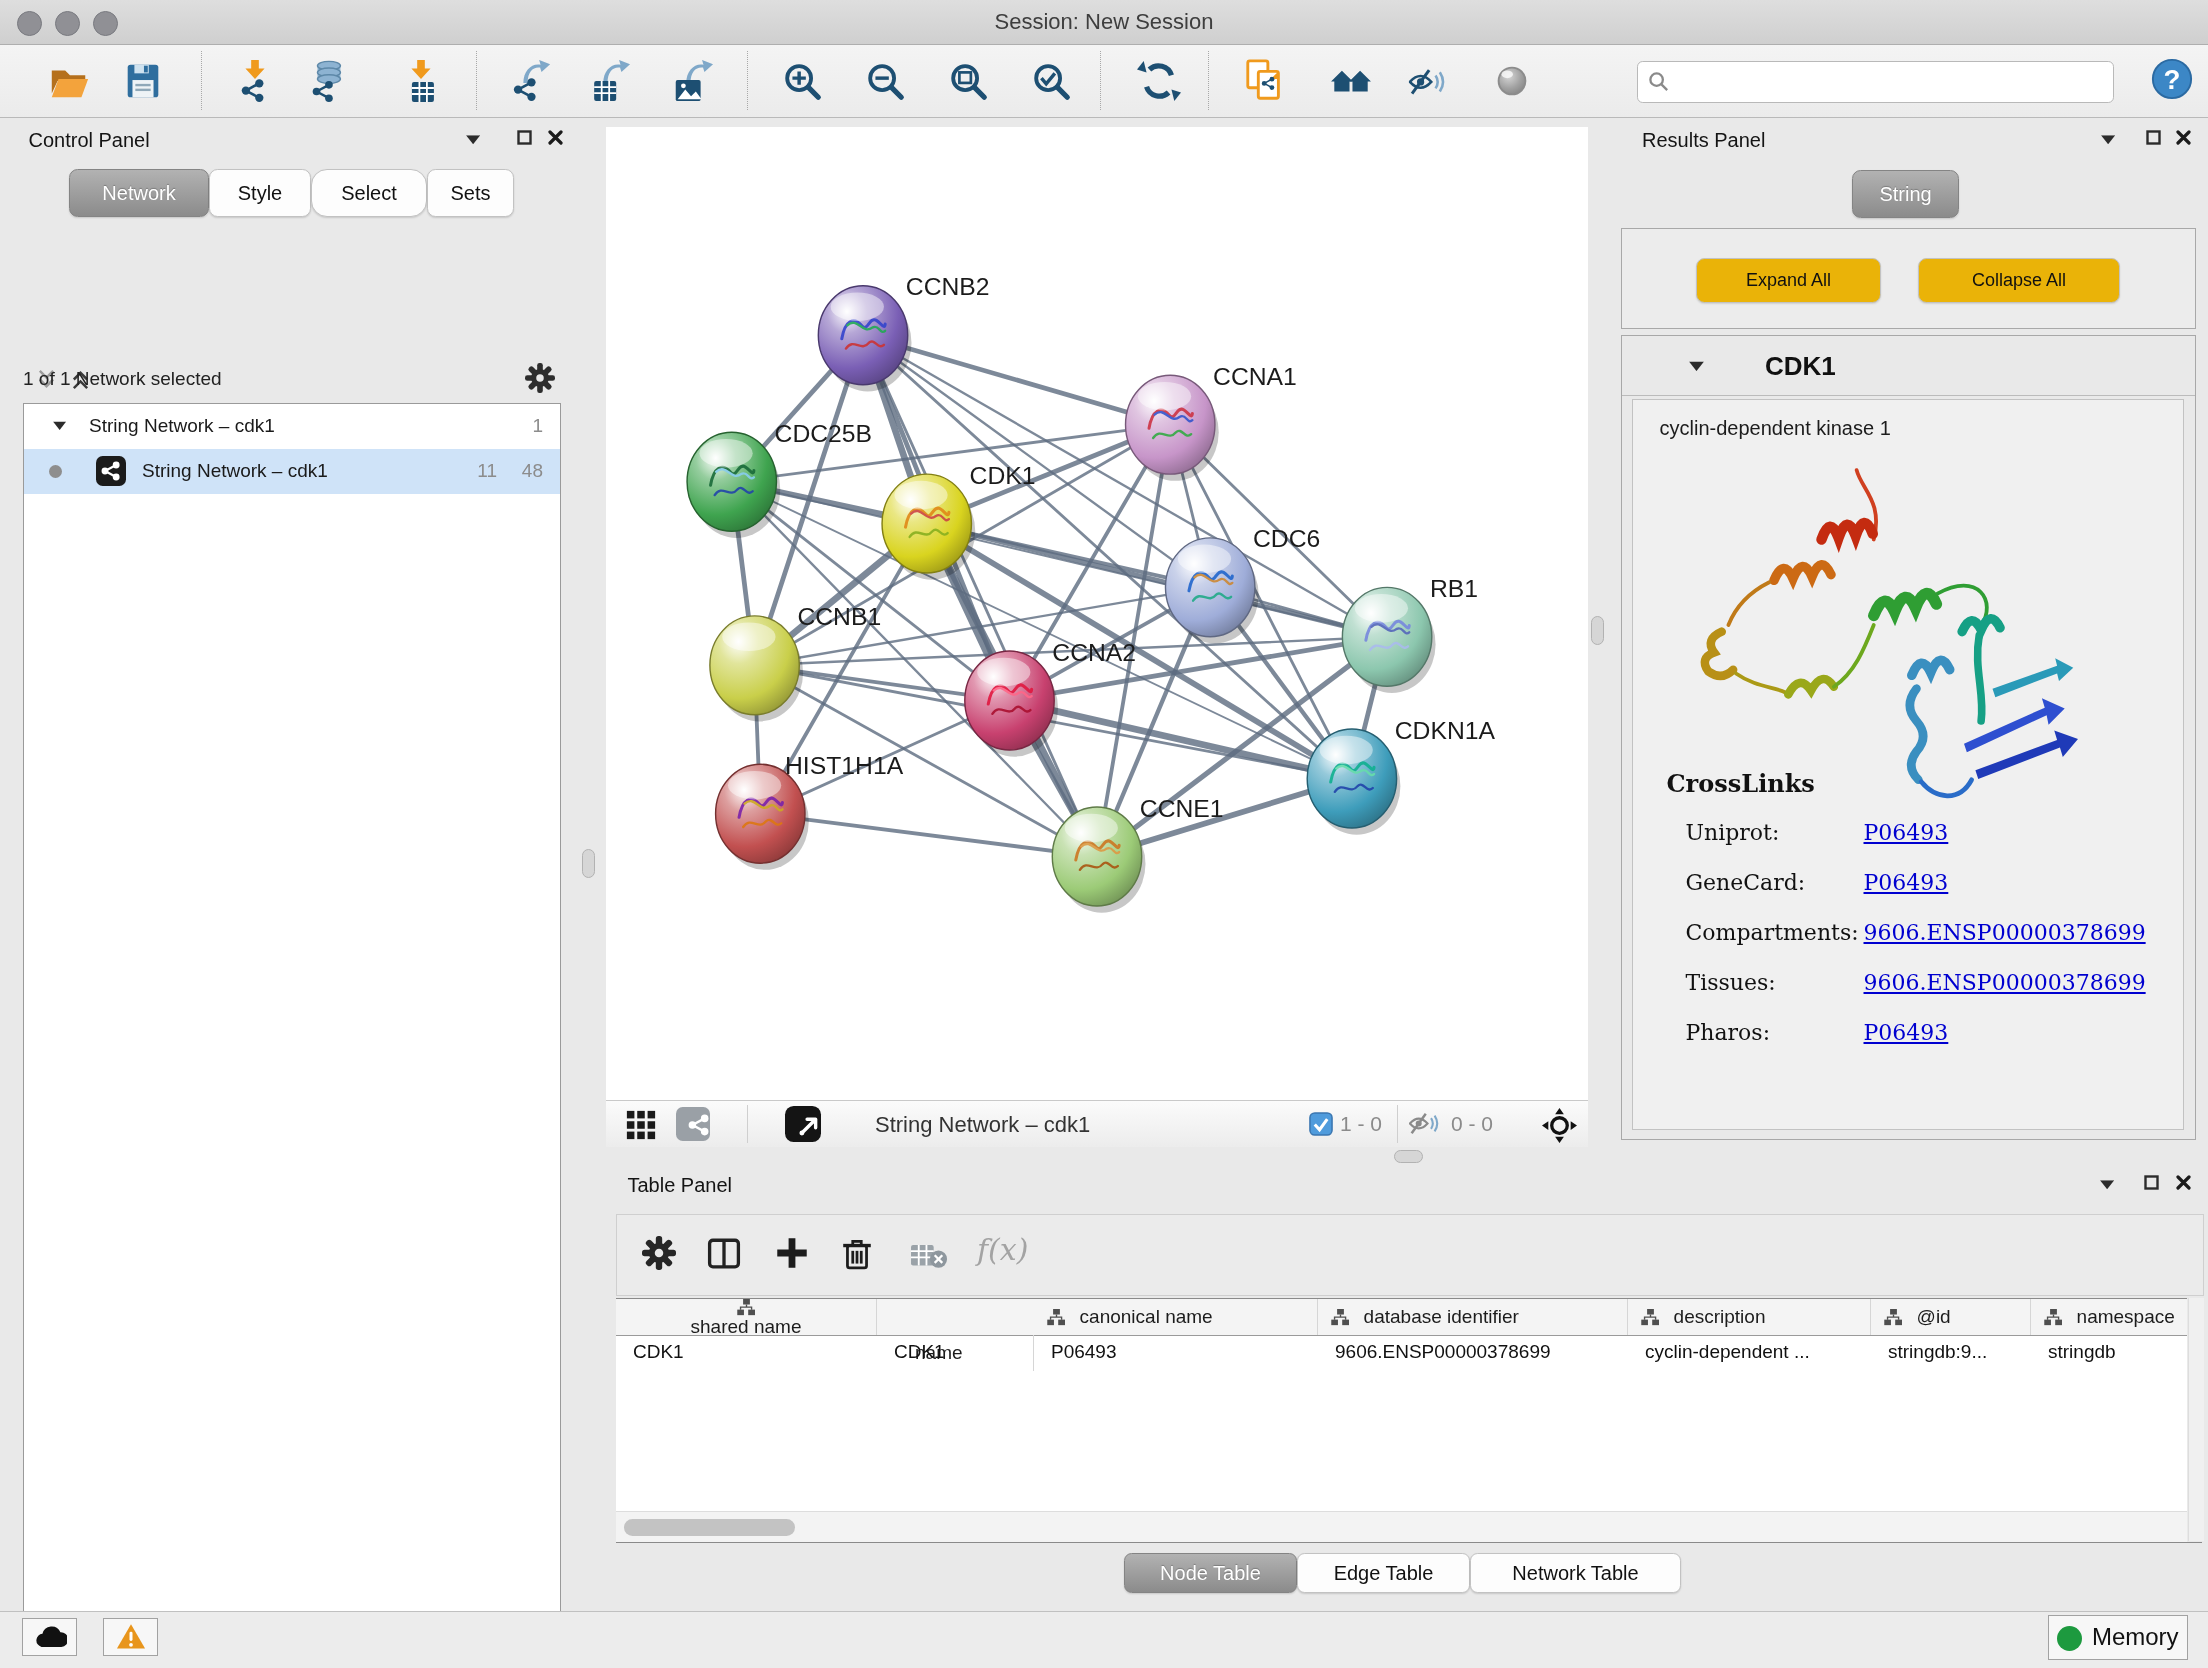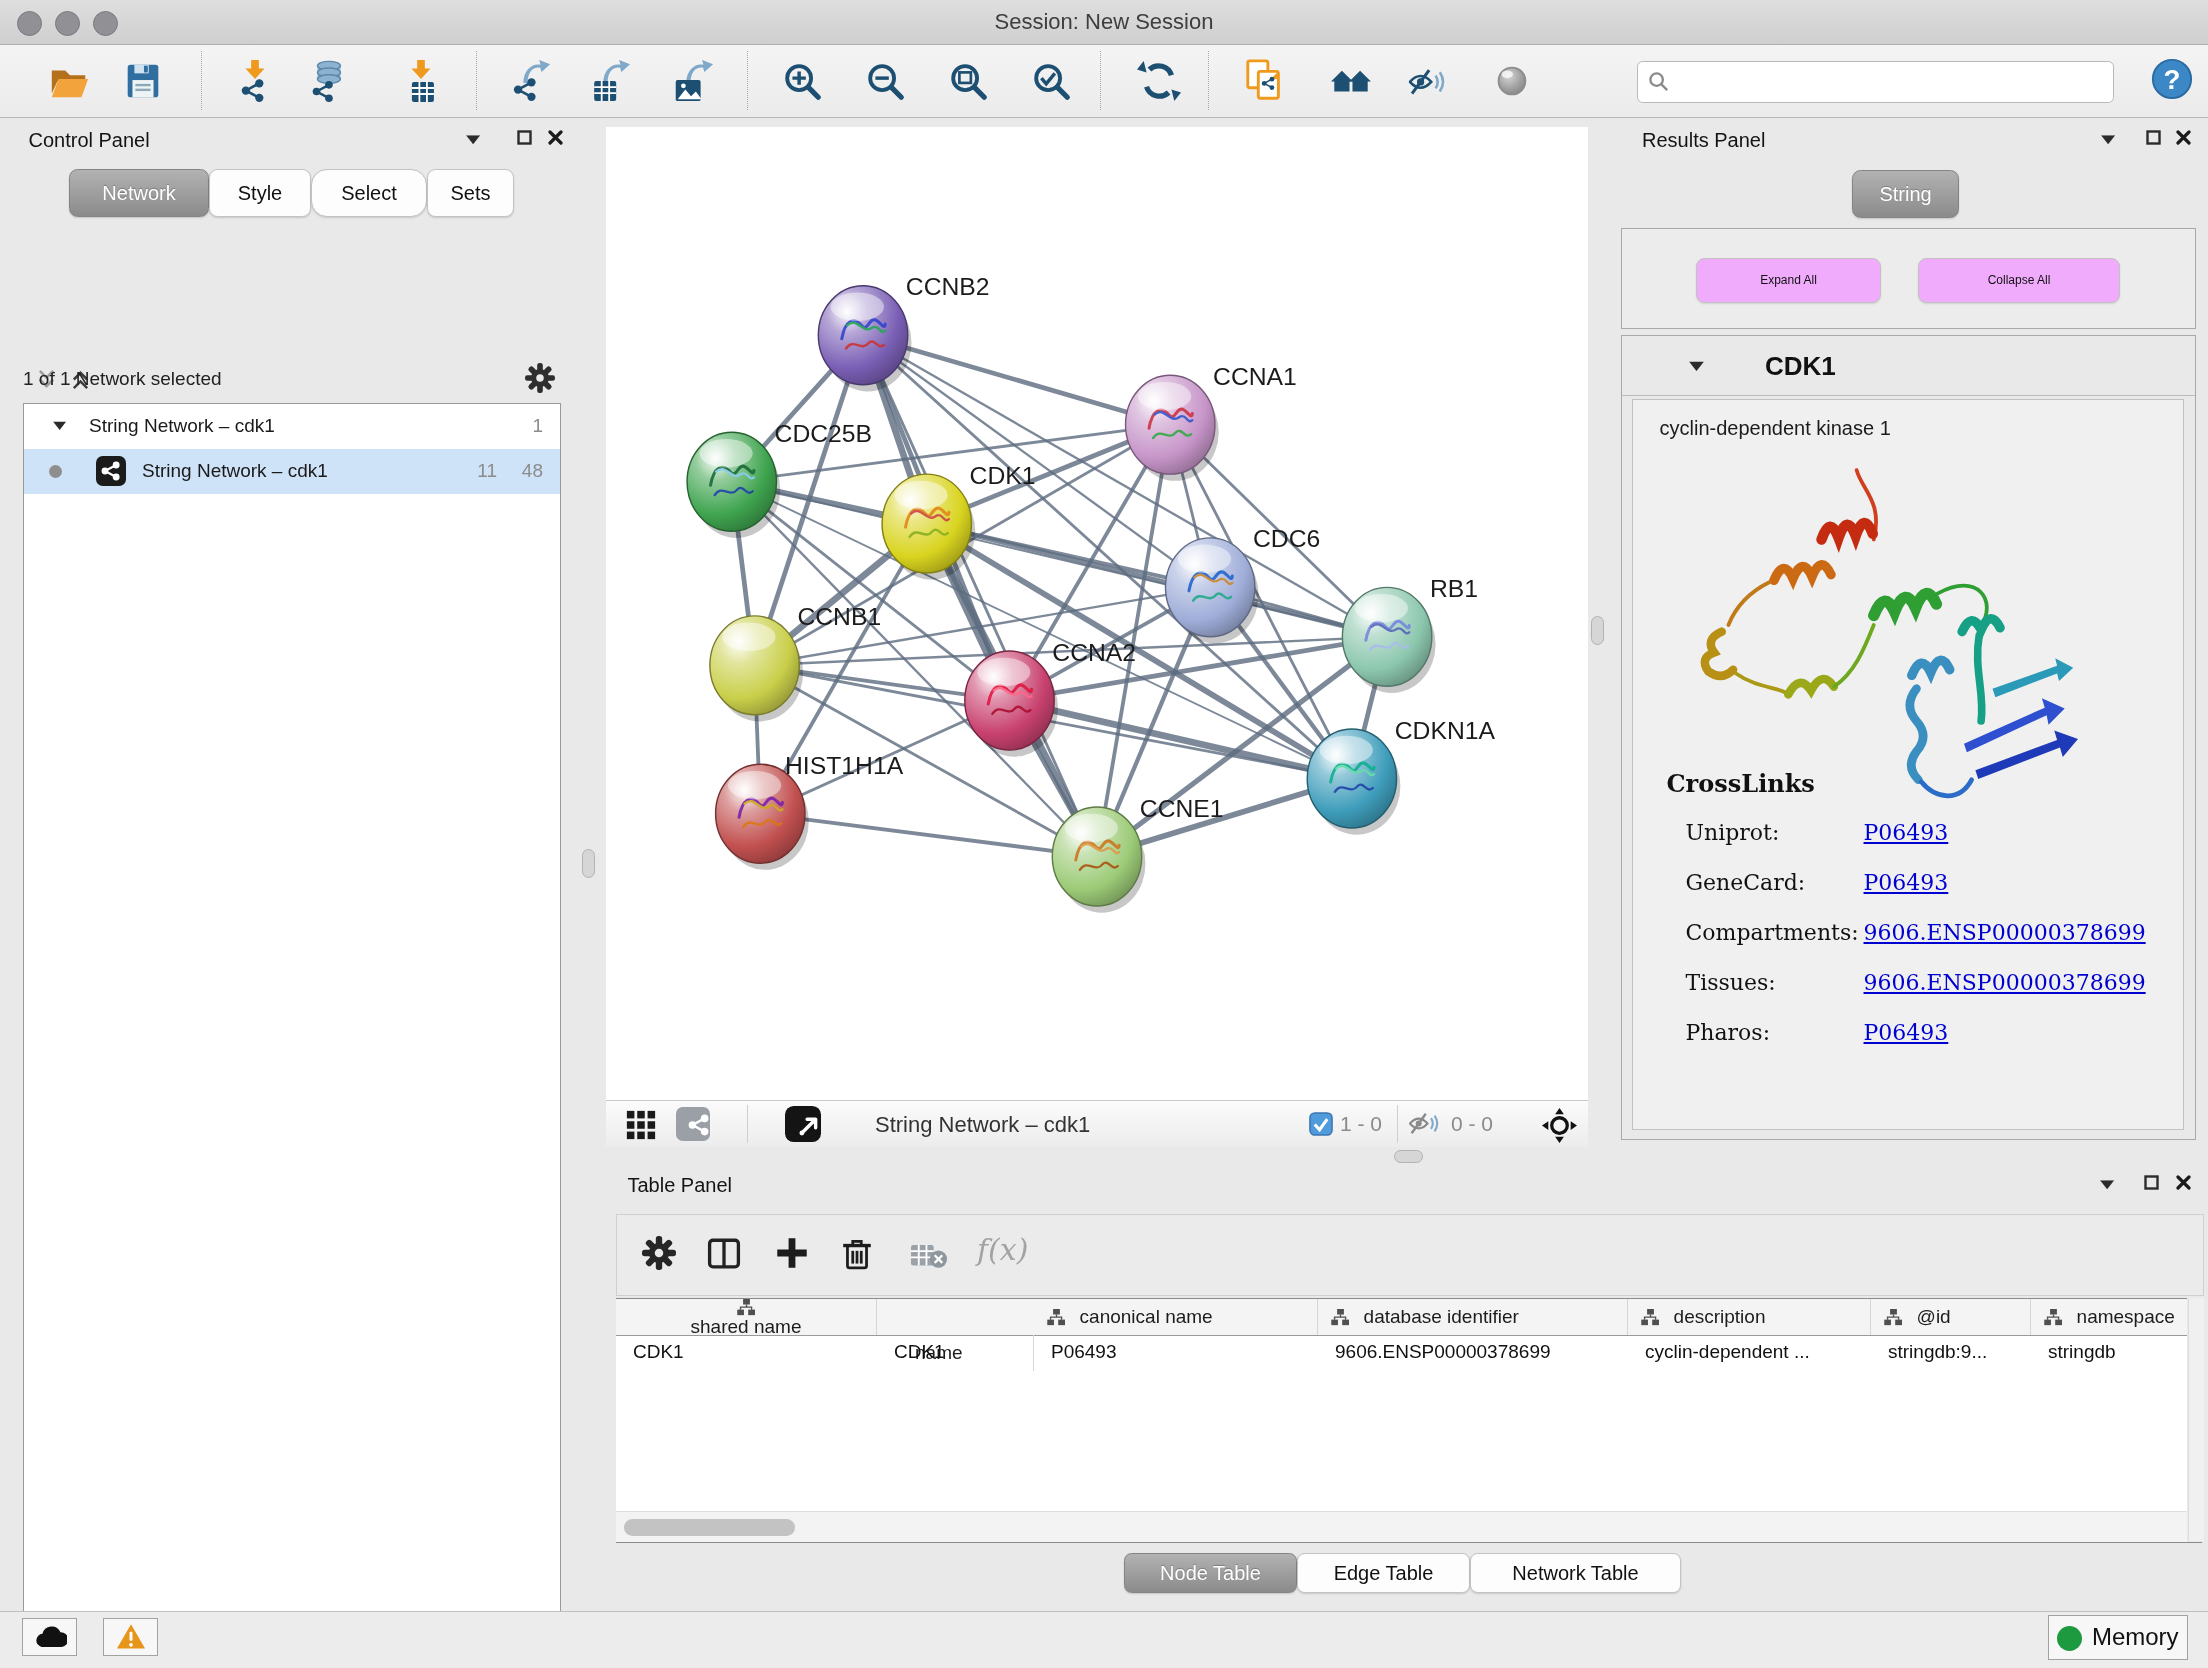--- a/index.html
+++ b/index.html
@@ -23,21 +23,21 @@
                 font-size:19px;background:transparent;}
   
   .panel-title{font-size:20px;color:#141414;}
   .winbtn{position:absolute;top:0;width:21px;height:17px;background:none;border:none;padding:0;cursor:pointer;}
   .tab{position:absolute;height:48px;border-radius:8.6px;font-size:20px;text-align:center;
        background:#fdfdfd;color:#111;border:1px solid #c2c2c2;cursor:pointer;
        font-family:"Liberation Sans",sans-serif;box-shadow:0 1px 1.9px rgba(0,0,0,.15);}
   .tab.sel{background:linear-gradient(#b2b2b2,#8b8b8b);color:#fff;border:1px solid #848484;
            text-shadow:0 -1px 1px rgba(0,0,0,.25);}
   .whitebox{background:#fff;border:1.9px solid #9a9a9a;}
-  .graybtn{background:#f0abfc;border:1px solid #c2c2c2;border-radius:8.6px;font-size:12px;color:#111;
+  .graybtn{background:#eab308;border:1px solid #c2c2c2;border-radius:8.6px;font-size:18px;color:#111;
            cursor:pointer;box-shadow:0 1px 1.9px rgba(0,0,0,.12);font-family:"Liberation Sans",sans-serif;}
   
   #cp-row1{font-size:19px;color:#1a1a1a;}
   .cnt{color:#8c8c8c;font-size:19px;}
   #cp-subhdr{position:absolute;left:23px;top:240px;width:540px;height:44px;}
   #cp-status{position:absolute;left:0;top:9.5px;width:100%;text-align:left;font-size:19px;color:#222;}
   .treerow{position:absolute;left:0;width:536px;height:45px;}
   .share-badge{display:inline-block;border-radius:6.7px;}
   
   #net-canvas{left:606px;top:127px;width:982px;height:973px;background:#fff;}

